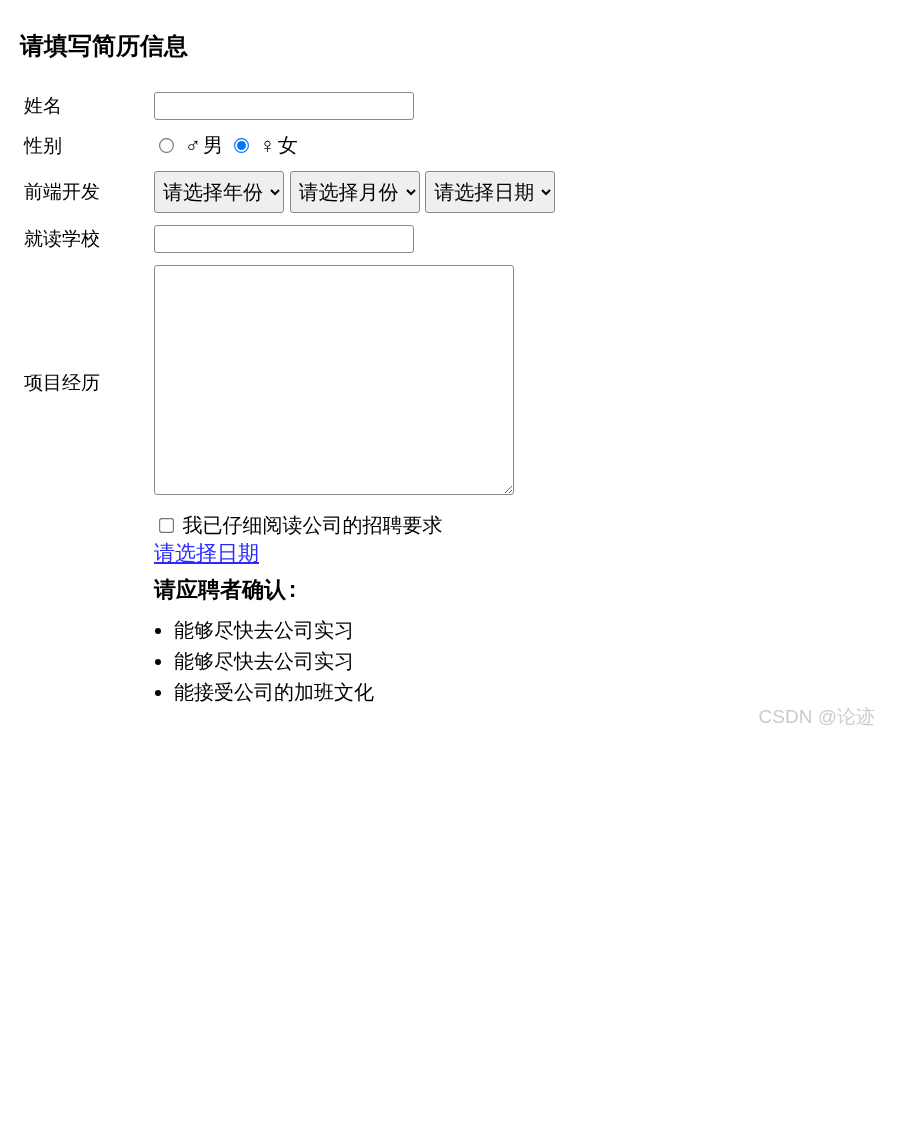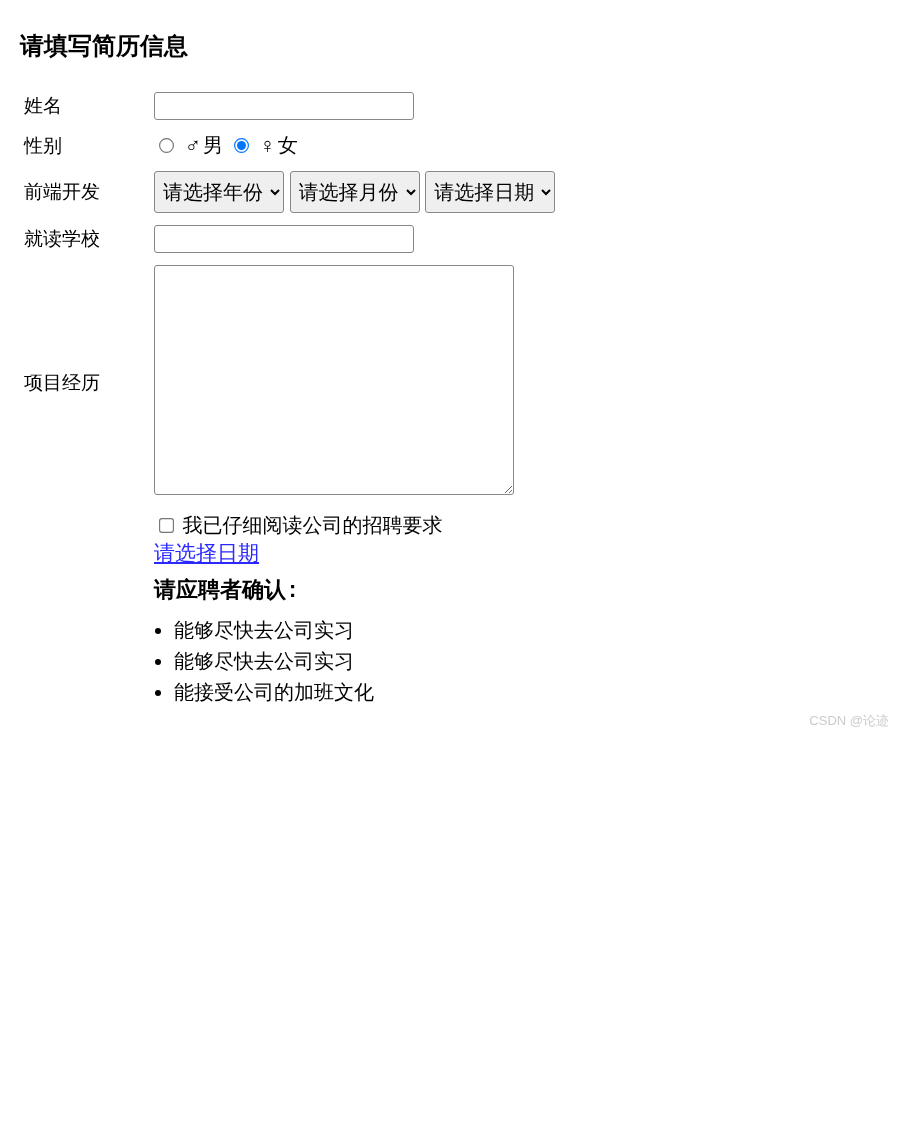--- a/index.html
+++ b/index.html
@@ -83,22 +83,22 @@
       padding: 0;
     }
     ul.confirm-list li {
       font-size: 20px;
       margin: 4px 0;
       list-style: disc;
     }
     .watermark {
       position: absolute;
       bottom: 6px;
-      right: 10px;
-      font-size: 13px;
+      right: 24px;
+      font-size: 19px;
       color: #ccc;
     }
     .cb-label { vertical-align: middle; }
   </style>
 </head>
 <body>
 
 <h3 class="title">请填写简历信息</h3>
 
 <table class="form">

